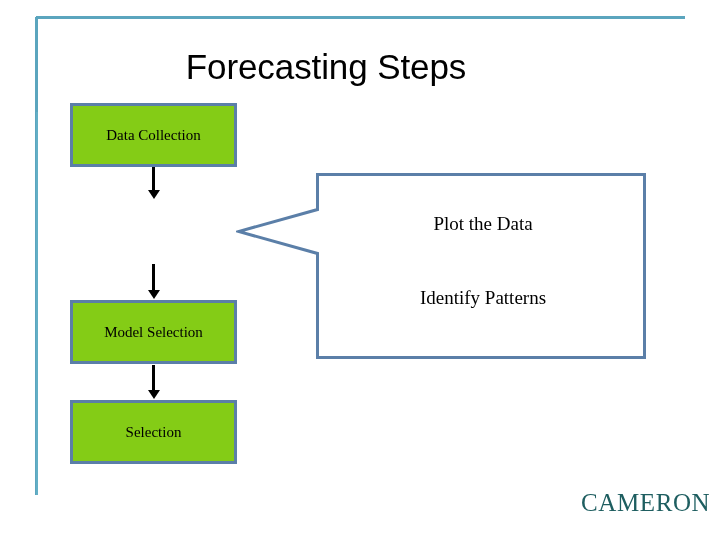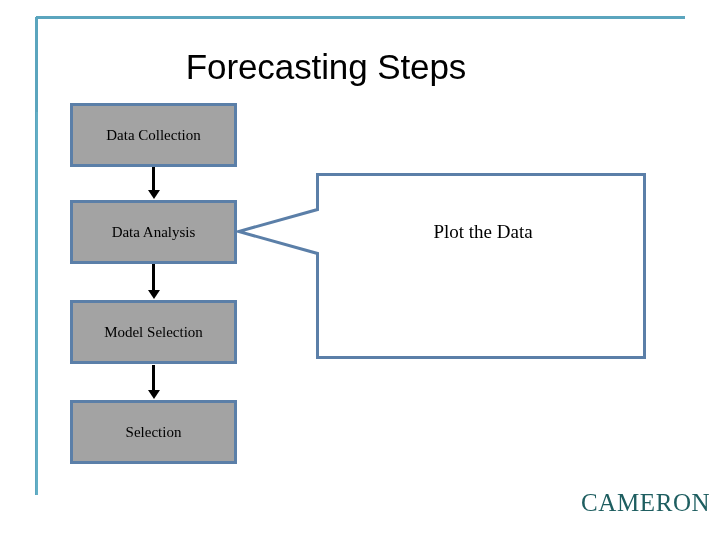--- a/index.html
+++ b/index.html
@@ -62,21 +62,21 @@
   }
 
   
   .flow-box {
     position: absolute;
     left: 70px;
     width: 167px;
     height: 64px;
     box-sizing: border-box;
     border: 3px solid #5B7FA8;
-    background: #a3a3a3;
+    background: #84cc16;
     display: flex;
     align-items: center;
     justify-content: center;
   }
   .flow-box .flow-label {
     font-family: "Liberation Serif", serif;
     font-size: 15px;
     color: #000000;
     white-space: nowrap;
   }
@@ -133,21 +133,21 @@
   .callout-text {
     position: absolute;
     left: 84px;
     width: 326px;
     text-align: center;
     font-family: "Liberation Serif", serif;
     font-size: 19px;
     color: #000000;
     white-space: nowrap;
   }
-  #callout-line-1 { top: 48px; font-family: Liberation Serif, serif; }
+  #callout-line-1 { top: 40px; font-family: Liberation Serif, serif; }
   #callout-line-2 { top: 114px; }
 
   
   #logo {
     position: absolute;
     left: 581px;
     top: 490px;
     width: 132px;
     text-align: left;
     color: #1E5E60;
@@ -187,23 +187,20 @@
 
   <div class="flow-box" id="box-data-collection">
     <span class="flow-label">Data Collection</span>
   </div>
 
   <div class="arrow" id="arrow-1">
     <div class="stem"></div>
     <div class="head"></div>
   </div>
 
-  <div class="flow-box" id="box-data-analysis">
-    <span class="flow-label">Data Analysis</span>
-  </div>
 
   <div class="arrow" id="arrow-2">
     <div class="stem"></div>
     <div class="head"></div>
   </div>
 
   <div class="flow-box" id="box-model-selection">
     <span class="flow-label">Model Selection</span>
   </div>
 
@@ -214,19 +211,20 @@
 
   <div class="flow-box" id="box-monitoring">
     <span class="flow-label">Selection</span>
   </div>
 
   <div id="callout">
     <svg width="410" height="186" viewBox="0 0 410 186">
       <path d="M 81.5,1.5 L 408.5,1.5 L 408.5,184.5 L 81.5,184.5 L 81.5,80.5 L 2.5,58.5 L 81.5,36.5 Z" fill="#ffffff" stroke="#5B7FA8" stroke-width="3" stroke-linejoin="miter"></path>
     </svg>
     <div class="callout-text" id="callout-line-1">Plot the Data</div>
+    <div class="callout-text" id="callout-line-2">Identify Patterns</div>
   </div>
 
   <div id="logo">
     <div class="logo-main">CAMERON</div>
   </div>
 
 </div>
 
 </body></html>

